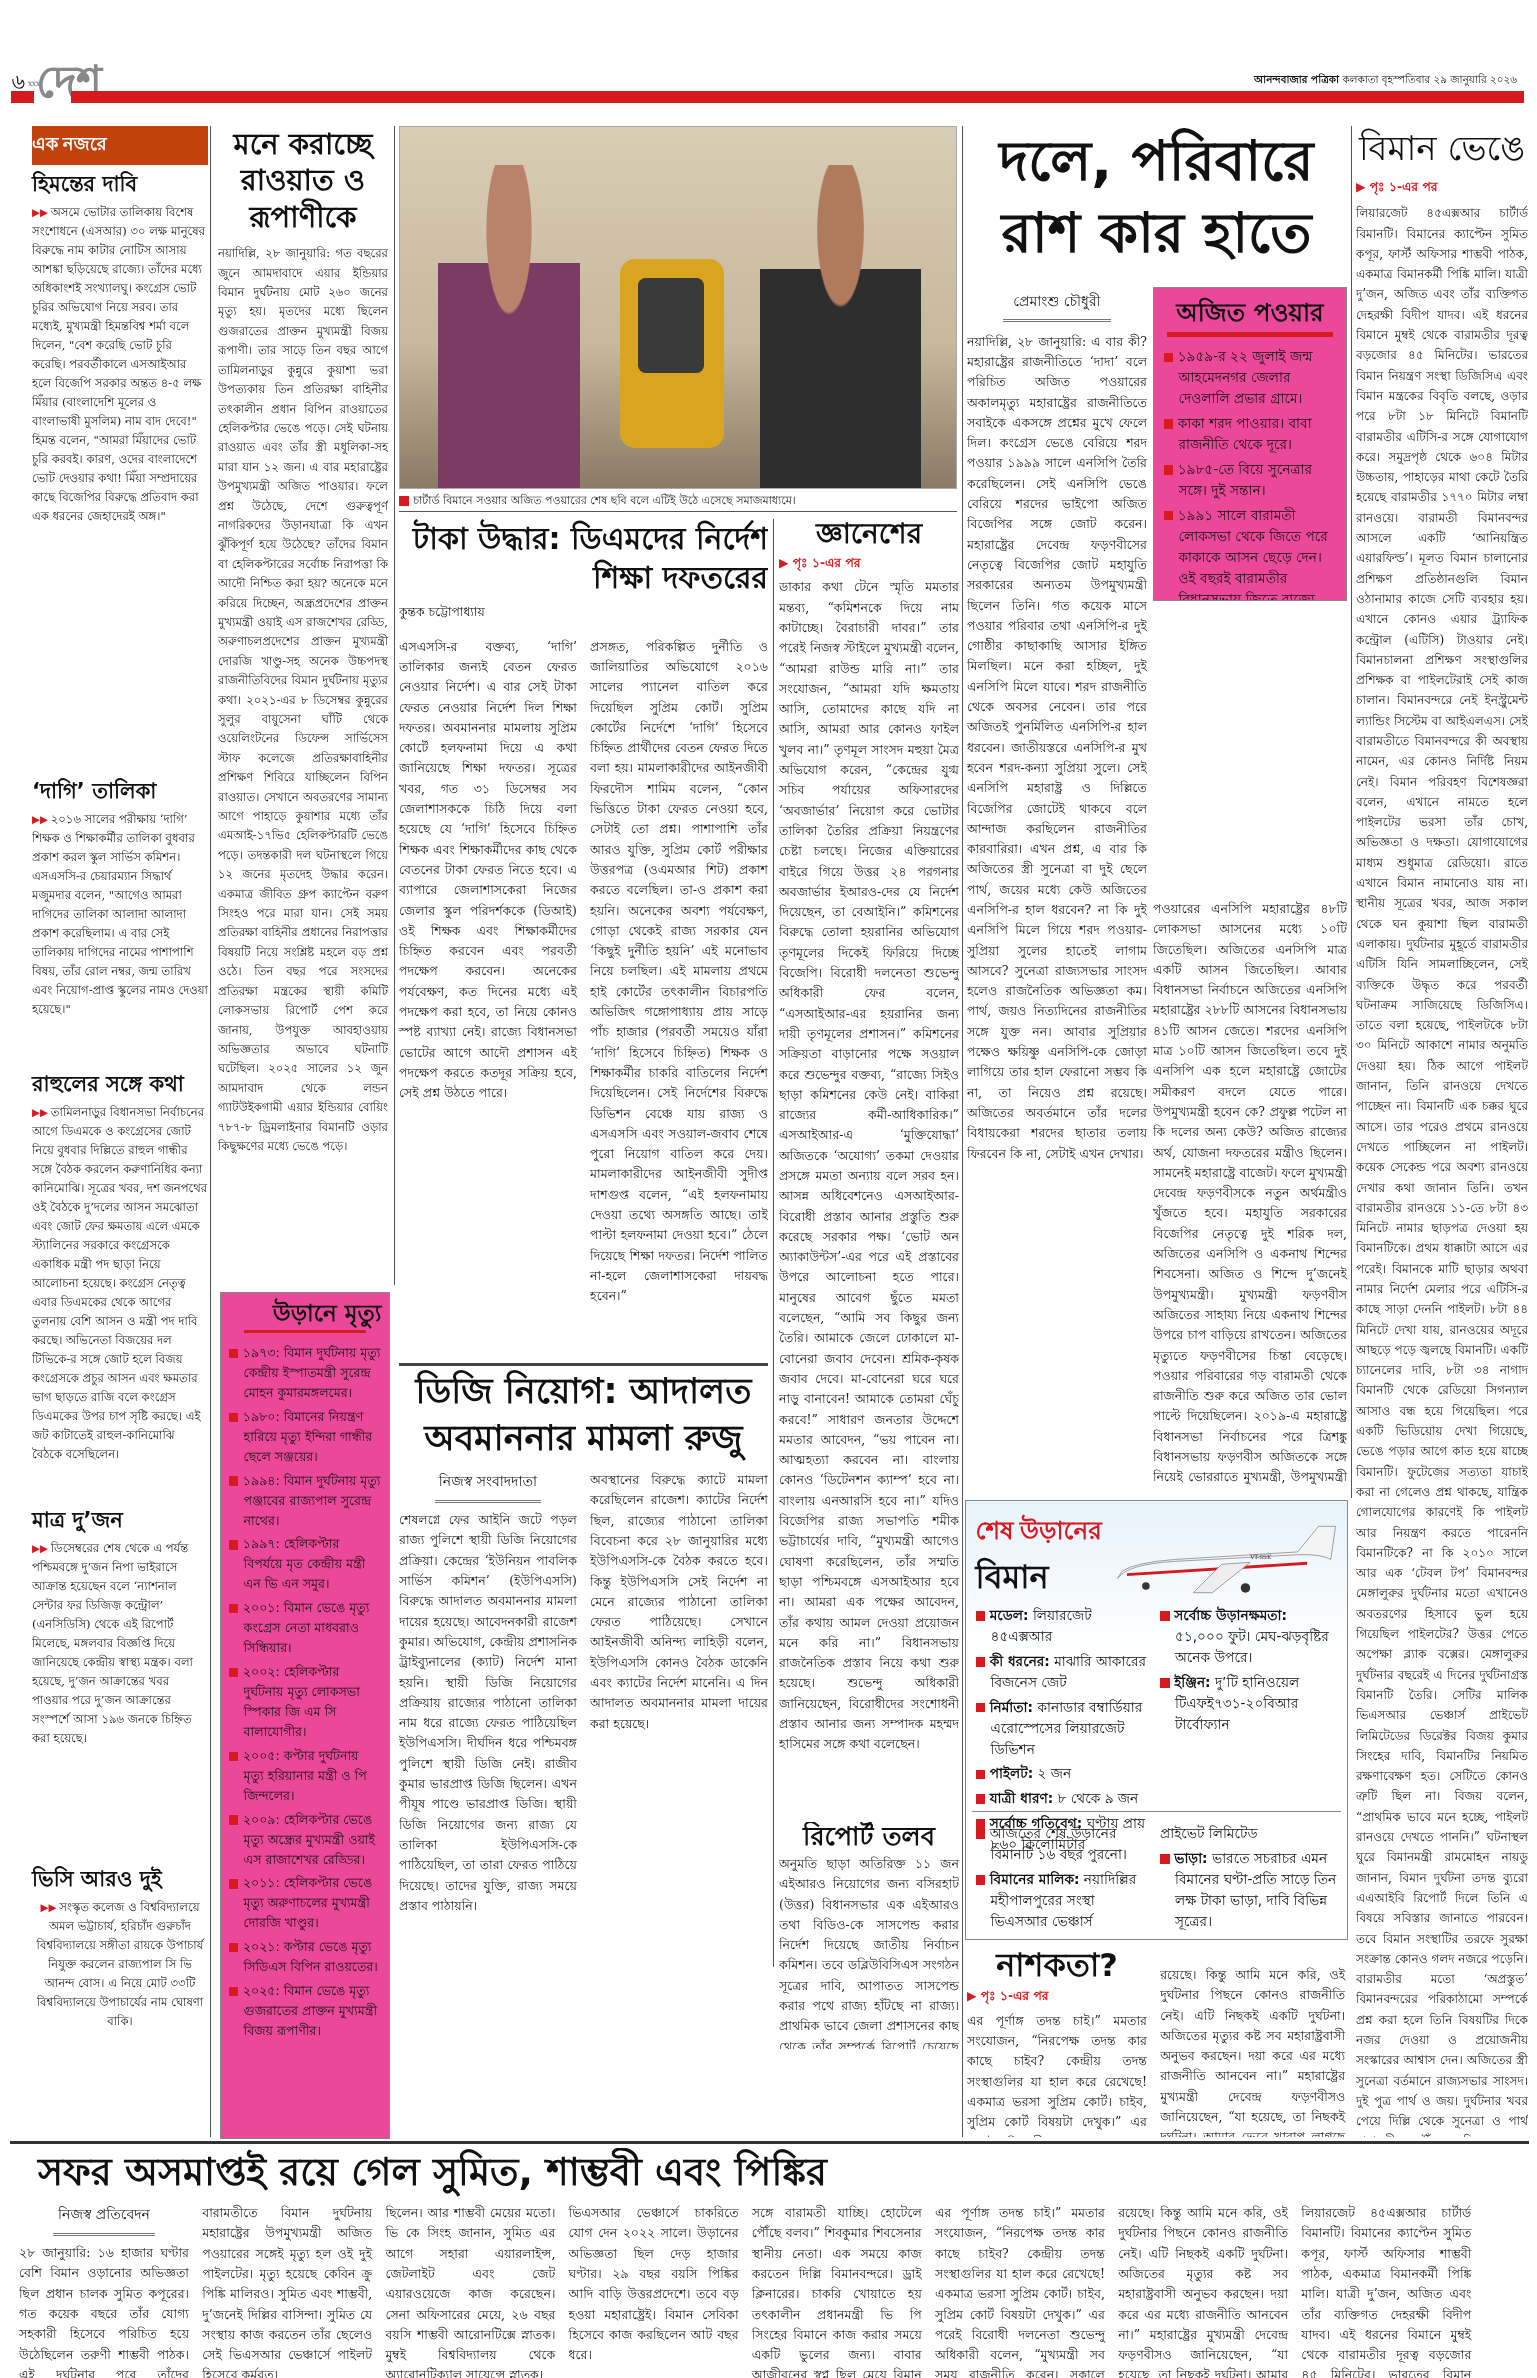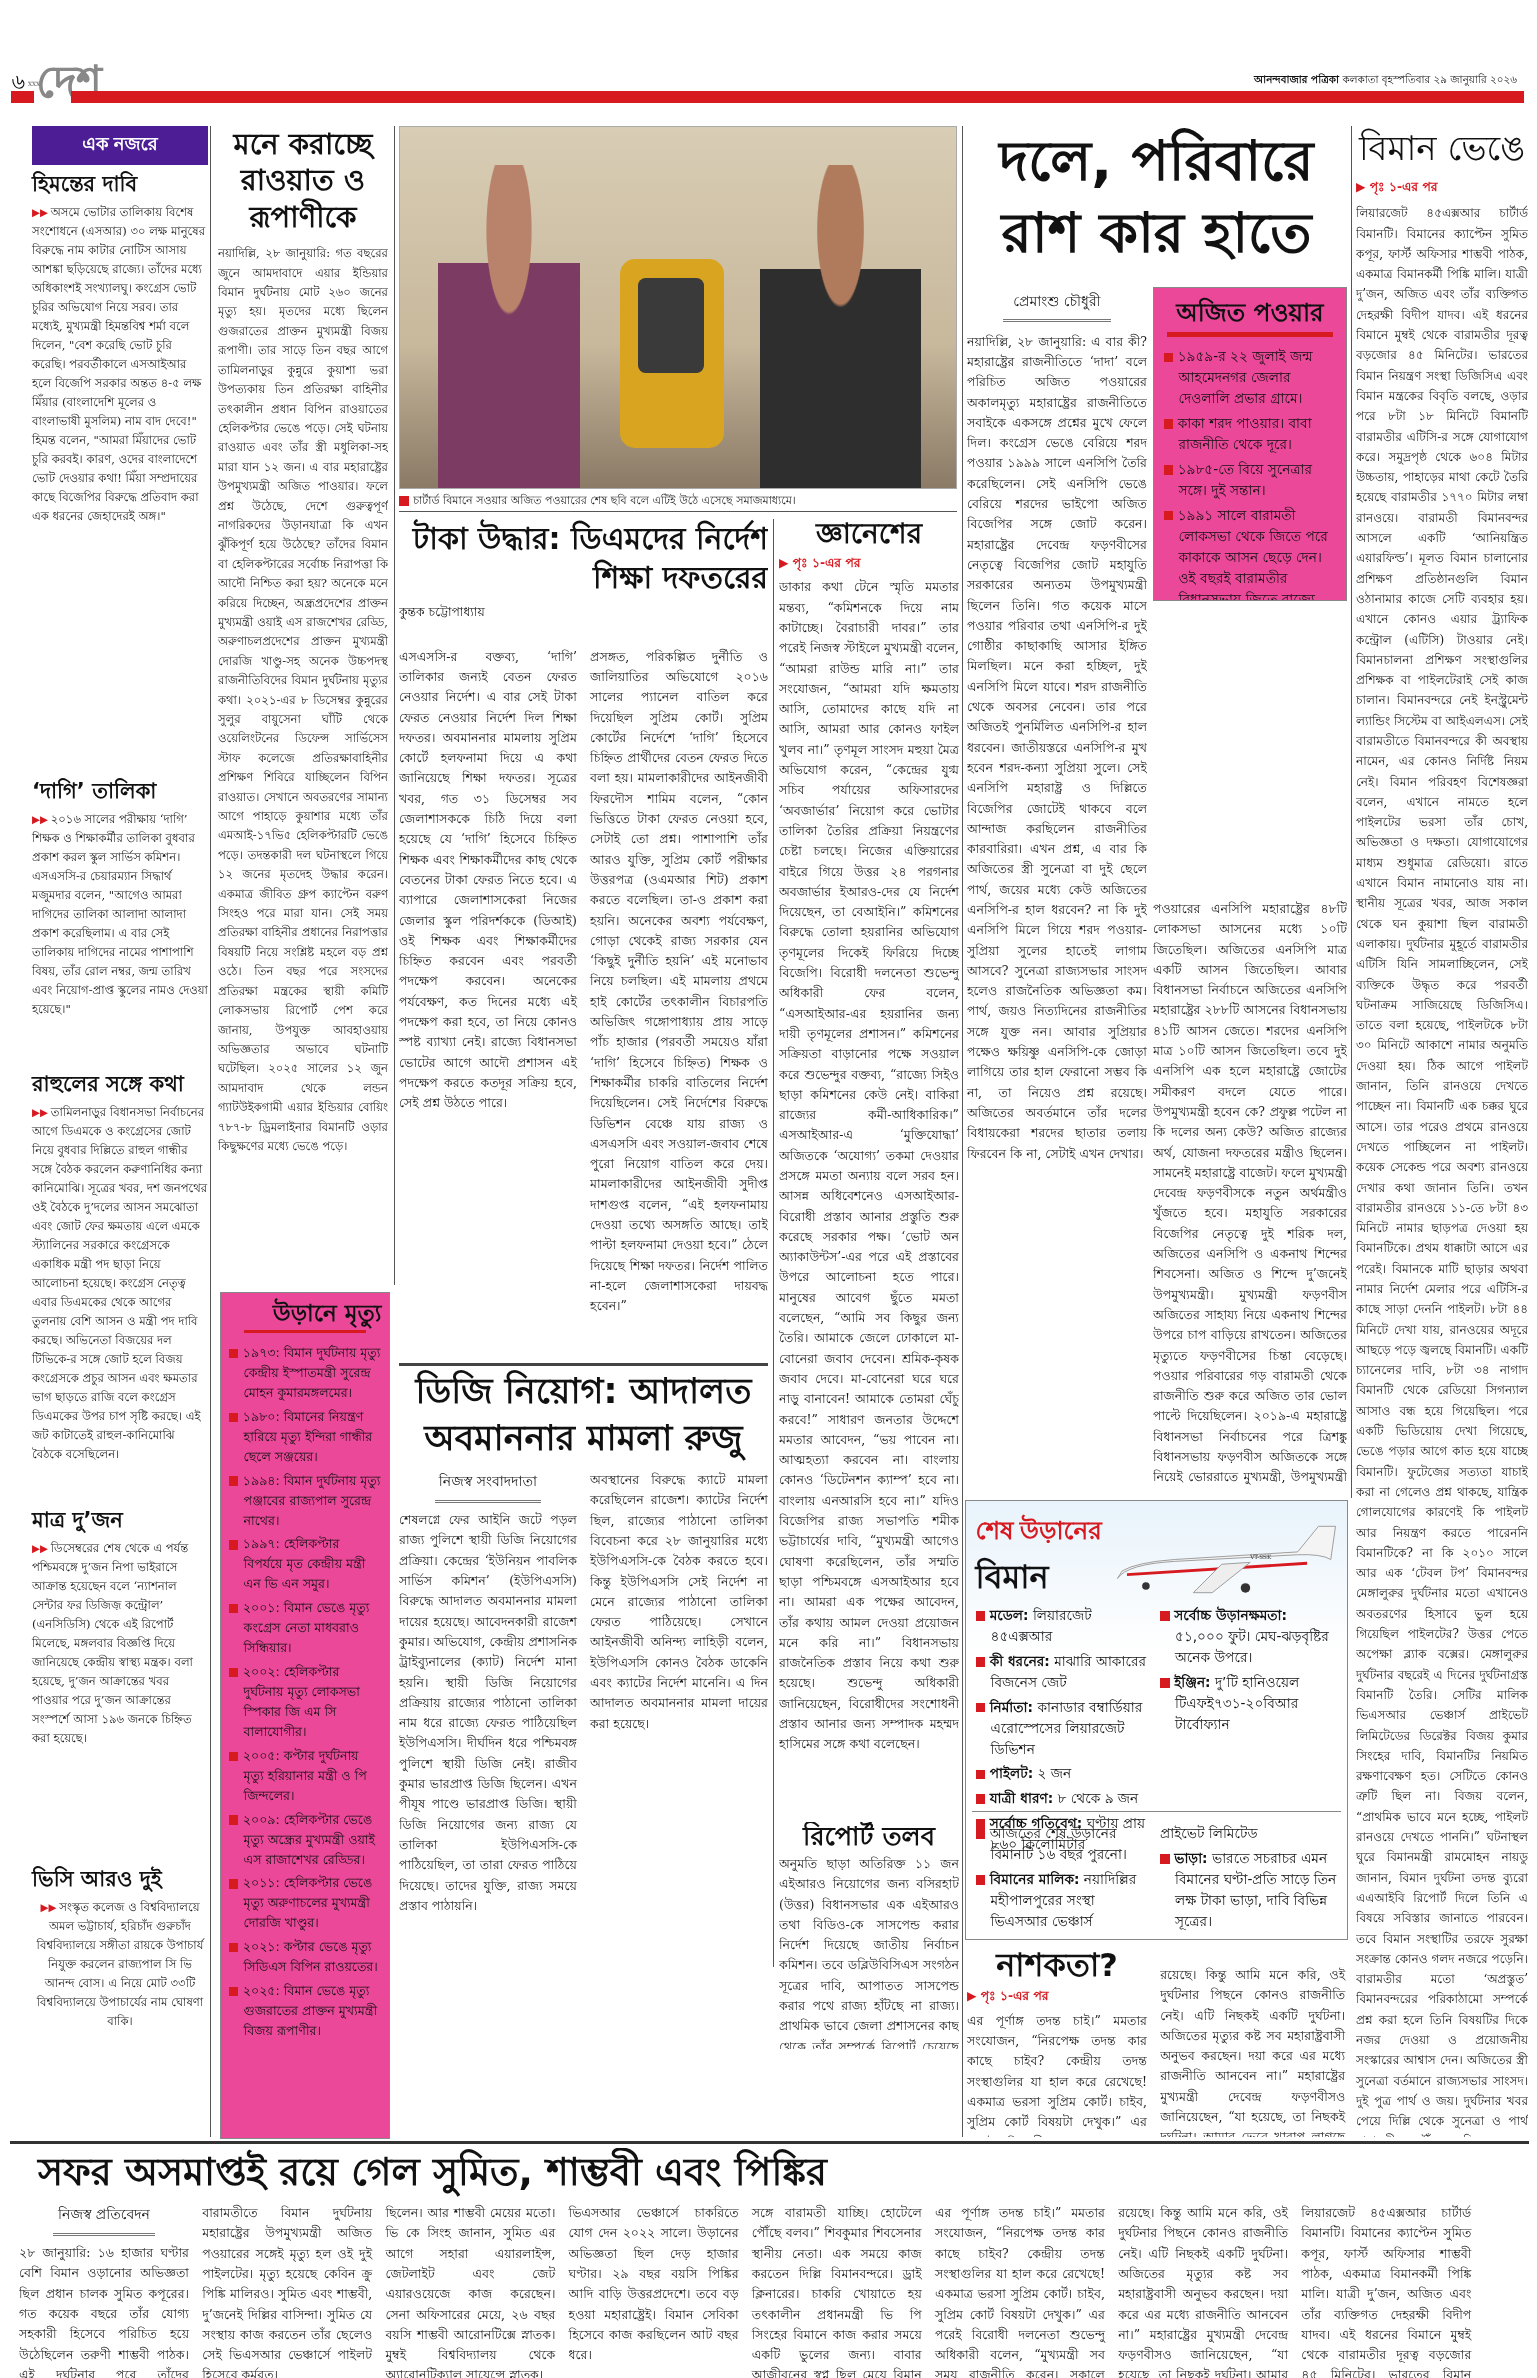--- a/index.html
+++ b/index.html
@@ -31,21 +31,21 @@
   <div class="abs" style="left:28px;top:81px;font-size:5.7px;color:#555">XXX</div>
   <div class="abs" style="left:36px;top:49px;font-size:44px;font-weight:bold;color:#888;font-family:'DejaVu Sans',sans-serif;letter-spacing:-0.9px">দেশ</div>
   <div class="abs" style="left:71px;top:91px;width:1453px;height:12.3px;background:#d71920"></div>
   <div class="abs" style="right:21px;top:72px;font-size:10.4px;font-family:'DejaVu Sans',sans-serif">
     <b>আনন্দবাজার পত্রিকা</b>
     <span>কলকাতা বৃহস্পতিবার ২৯ জানুয়ারি ২০২৬</span>
   </div>
 </div>
 
 <div class="abs" style="left:32px;top:126px;width:176px">
-  <div style="background:#4c1d95;color:#fff;font-family:Liberation Sans, sans-serif;font-weight:bold;font-size:18px;text-align:center;padding:3.8px 0">এক নজরে</div>
+  <div style="background:#c2410c;color:#fff;font-family:Liberation Serif, serif;font-weight:bold;font-size:18px;padding:3.8px 0">এক নজরে</div>
   <div style="margin-top:7.6px">
     <div class="sub">হিমন্তের দাবি</div>
     <div class="body-text" style="font-size:11.6px;line-height:19px;margin-top:5.7px;text-align:left"><span class="bullet-arrow">▶▶</span><span>অসমে ভোটার তালিকায় বিশেষ সংশোধনে (এসআর) ৩০ লক্ষ মানুষের বিরুদ্ধে নাম কাটার নোটিস আসায় আশঙ্কা ছড়িয়েছে রাজ্যে। তাঁদের মধ্যে অধিকাংশই সংখ্যালঘু। কংগ্রেস ভোট চুরির অভিযোগ নিয়ে সরব। তার মধ্যেই, মুখ্যমন্ত্রী হিমন্তবিশ্ব শর্মা বলে দিলেন, "বেশ করেছি ভোট চুরি করেছি। পরবর্তীকালে এসআইআর হলে বিজেপি সরকার অন্তত ৪-৫ লক্ষ মিঁয়ার (বাংলাদেশি মূলের ও বাংলাভাষী মুসলিম) নাম বাদ দেবে!" হিমন্ত বলেন, "আমরা মিঁয়াদের ভোট চুরি করবই। কারণ, ওদের বাংলাদেশে ভোট দেওয়ার কথা! মিঁয়া সম্প্রদায়ের কাছে বিজেপির বিরুদ্ধে প্রতিবাদ করা এক ধরনের জেহাদেরই অঙ্গ।"</span></div>
   </div>
   <div style="position:absolute;top:653px;width:176px">
     <div class="sub">‘দাগি’ তালিকা</div>
     <div class="body-text" style="font-size:11.6px;line-height:19px;margin-top:5.7px;text-align:left"><span class="bullet-arrow">▶▶</span><span>২০১৬ সালের পরীক্ষায় ‘দাগি’ শিক্ষক ও শিক্ষাকর্মীর তালিকা বুধবার প্রকাশ করল স্কুল সার্ভিস কমিশন। এসএসসি-র চেয়ারম্যান সিদ্ধার্থ মজুমদার বলেন, "আগেও আমরা দাগিদের তালিকা আলাদা আলাদা প্রকাশ করেছিলাম। এ বার সেই তালিকায় দাগিদের নামের পাশাপাশি বিষয়, তাঁর রোল নম্বর, জন্ম তারিখ এবং নিয়োগ-প্রাপ্ত স্কুলের নামও দেওয়া হয়েছে।"</span></div>
   </div>
   <div style="position:absolute;top:946px;width:176px">
     <div class="sub">রাহুলের সঙ্গে কথা</div>
@@ -73,21 +73,21 @@
   <div class="abs" style="left:238px;top:151px;width:66px;height:95px;background:#3a3a3a;border-radius:7.6px"></div>
   <div class="abs" style="left:38px;top:38px;width:142px;height:326px;background:radial-gradient(ellipse at 50% 20%,#b9826b 0 22%,transparent 23%),linear-gradient(180deg,transparent 30%,#7b3b63 30%);"></div>
   <div class="abs" style="left:360px;top:38px;width:161px;height:326px;background:radial-gradient(ellipse at 50% 20%,#b07a5c 0 20%,transparent 21%),linear-gradient(180deg,transparent 32%,#2e2e2e 32%);"></div>
 </div>
 <div class="abs caption" style="left:399px;top:492px;width:558px"><span class="sq"></span><span>চার্টার্ড বিমানে সওয়ার অজিত পওয়ারের শেষ ছবি বলে এটিই উঠে এসেছে সমাজমাধ্যমে।</span></div>
 <div class="hrule" style="left:399px;top:511px;width:558px"></div>
 
 <div class="abs" style="left:399px;top:519px;width:369px;height:804px;overflow:hidden">
   <div class="head" style="font-size:30px;line-height:1.3;text-align:right">টাকা উদ্ধার: ডিএমদের নির্দেশ শিক্ষা দফতরের</div>
   <div class="byline" style="margin-top:5.7px;font-size:12.3px;text-align:left">কুন্তক চট্টোপাধ্যায়</div>
-  <div style="display:flex;gap:13.2px;margin-top:24px">
+  <div style="display:flex;gap:13.2px;margin-top:14px">
     <div class="body-text" style="width:178px">এসএসসি-র বক্তব্য, ‘দাগি’ তালিকার জন্যই বেতন ফেরত নেওয়ার নির্দেশ। এ বার সেই টাকা ফেরত নেওয়ার নির্দেশ দিল শিক্ষা দফতর। অবমাননার মামলায় সুপ্রিম কোর্টে হলফনামা দিয়ে এ কথা জানিয়েছে শিক্ষা দফতর। সূত্রের খবর, গত ৩১ ডিসেম্বর সব জেলাশাসককে চিঠি দিয়ে বলা হয়েছে যে ‘দাগি’ হিসেবে চিহ্নিত শিক্ষক এবং শিক্ষাকর্মীদের কাছ থেকে বেতনের টাকা ফেরত নিতে হবে। এ ব্যাপারে জেলাশাসকেরা নিজের জেলার স্কুল পরিদর্শককে (ডিআই) ওই শিক্ষক এবং শিক্ষাকর্মীদের চিহ্নিত করবেন এবং পরবর্তী পদক্ষেপ করবেন। অনেকের পর্যবেক্ষণ, কত দিনের মধ্যে এই পদক্ষেপ করা হবে, তা নিয়ে কোনও স্পষ্ট ব্যাখ্যা নেই। রাজ্যে বিধানসভা ভোটের আগে আদৌ প্রশাসন এই পদক্ষেপ করতে কতদূর সক্রিয় হবে, সেই প্রশ্ন উঠতে পারে।</div>
     <div class="body-text" style="width:178px">প্রসঙ্গত, পরিকল্পিত দুর্নীতি ও জালিয়াতির অভিযোগে ২০১৬ সালের প্যানেল বাতিল করে দিয়েছিল সুপ্রিম কোর্ট। সুপ্রিম কোর্টের নির্দেশে ‘দাগি’ হিসেবে চিহ্নিত প্রার্থীদের বেতন ফেরত দিতে বলা হয়। মামলাকারীদের আইনজীবী ফিরদৌস শামিম বলেন, “কোন ভিত্তিতে টাকা ফেরত নেওয়া হবে, সেটাই তো প্রশ্ন। পাশাপাশি তাঁর আরও যুক্তি, সুপ্রিম কোর্ট পরীক্ষার উত্তরপত্র (ওএমআর শিট) প্রকাশ করতে বলেছিল। তা-ও প্রকাশ করা হয়নি। অনেকের অবশ্য পর্যবেক্ষণ, গোড়া থেকেই রাজ্য সরকার যেন ‘কিছুই দুর্নীতি হয়নি’ এই মনোভাব নিয়ে চলছিল। এই মামলায় প্রথমে হাই কোর্টের তৎকালীন বিচারপতি অভিজিৎ গঙ্গোপাধ্যায় প্রায় সাড়ে পাঁচ হাজার (পরবর্তী সময়েও যাঁরা ‘দাগি’ হিসেবে চিহ্নিত) শিক্ষক ও শিক্ষাকর্মীর চাকরি বাতিলের নির্দেশ দিয়েছিলেন। সেই নির্দেশের বিরুদ্ধে ডিভিশন বেঞ্চে যায় রাজ্য ও এসএসসি এবং সওয়াল-জবাব শেষে পুরো নিয়োগ বাতিল করে দেয়। মামলাকারীদের আইনজীবী সুদীপ্ত দাশগুপ্ত বলেন, “এই হলফনামায় দেওয়া তথ্যে অসঙ্গতি আছে। তাই পাল্টা হলফনামা দেওয়া হবে।” ঠেলে দিয়েছে শিক্ষা দফতর। নির্দেশ পালিত না-হলে জেলাশাসকেরা দায়বদ্ধ হবেন।”</div>
   </div>
 </div>
 <div class="vrule" style="left:773px;top:519px;height:1448px"></div>
 
 <div class="abs box" style="left:220px;top:1292px;width:170px;height:847px;padding:7.6px 7.6px">
   <div class="head" style="font-size:23px;text-align:right">উড়ানে মৃত্যু</div>
   <div style="height:3.8px;background:#d71920;width:80%;margin:3.8px auto 9.5px"></div>
   <ul class="facts">

